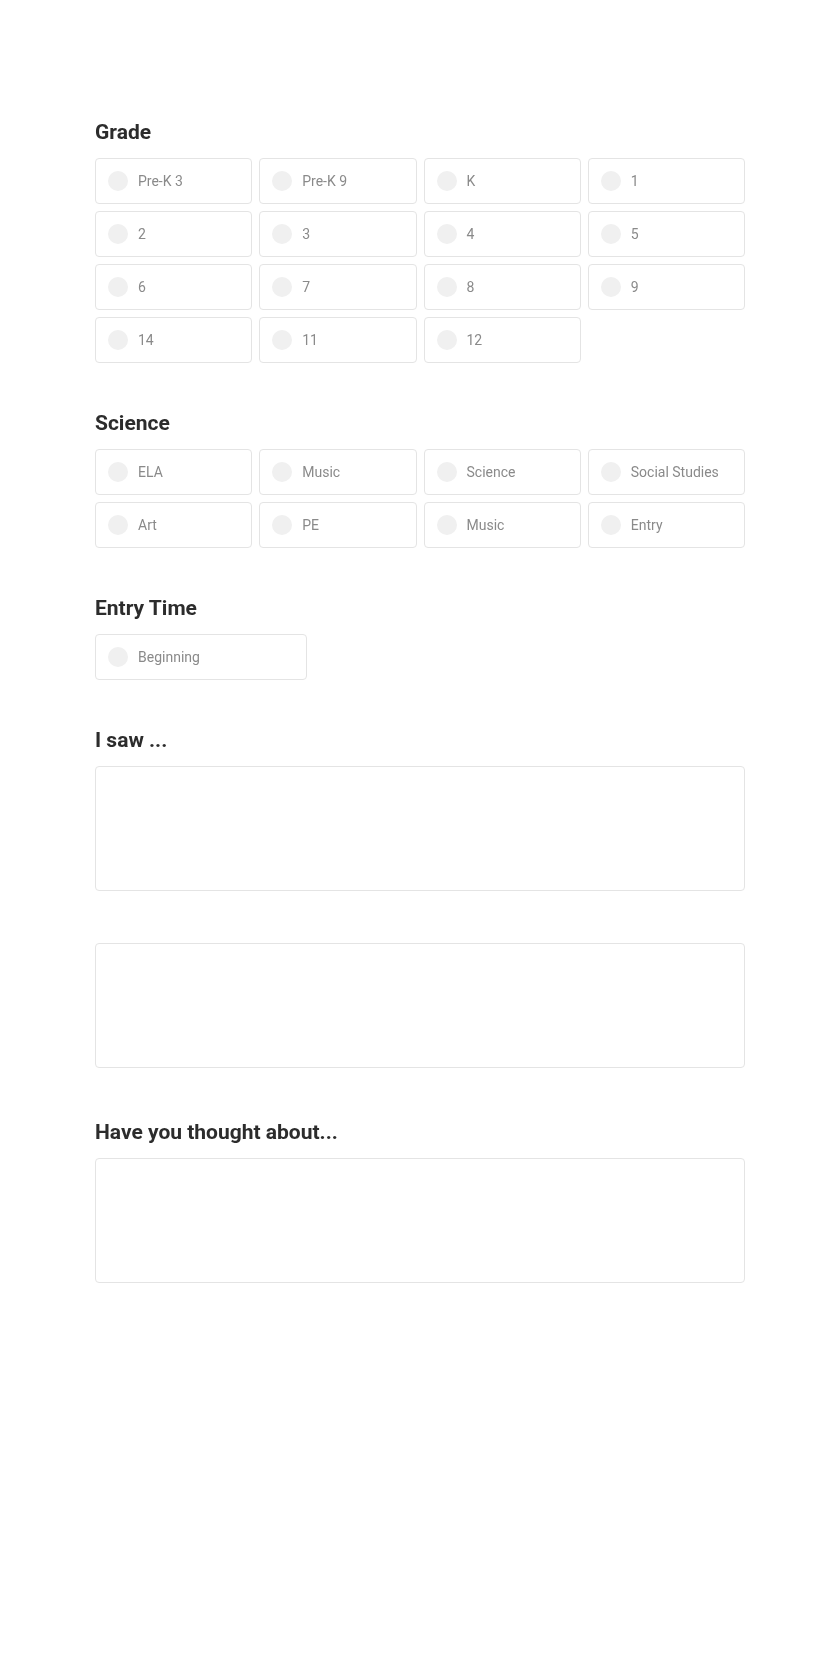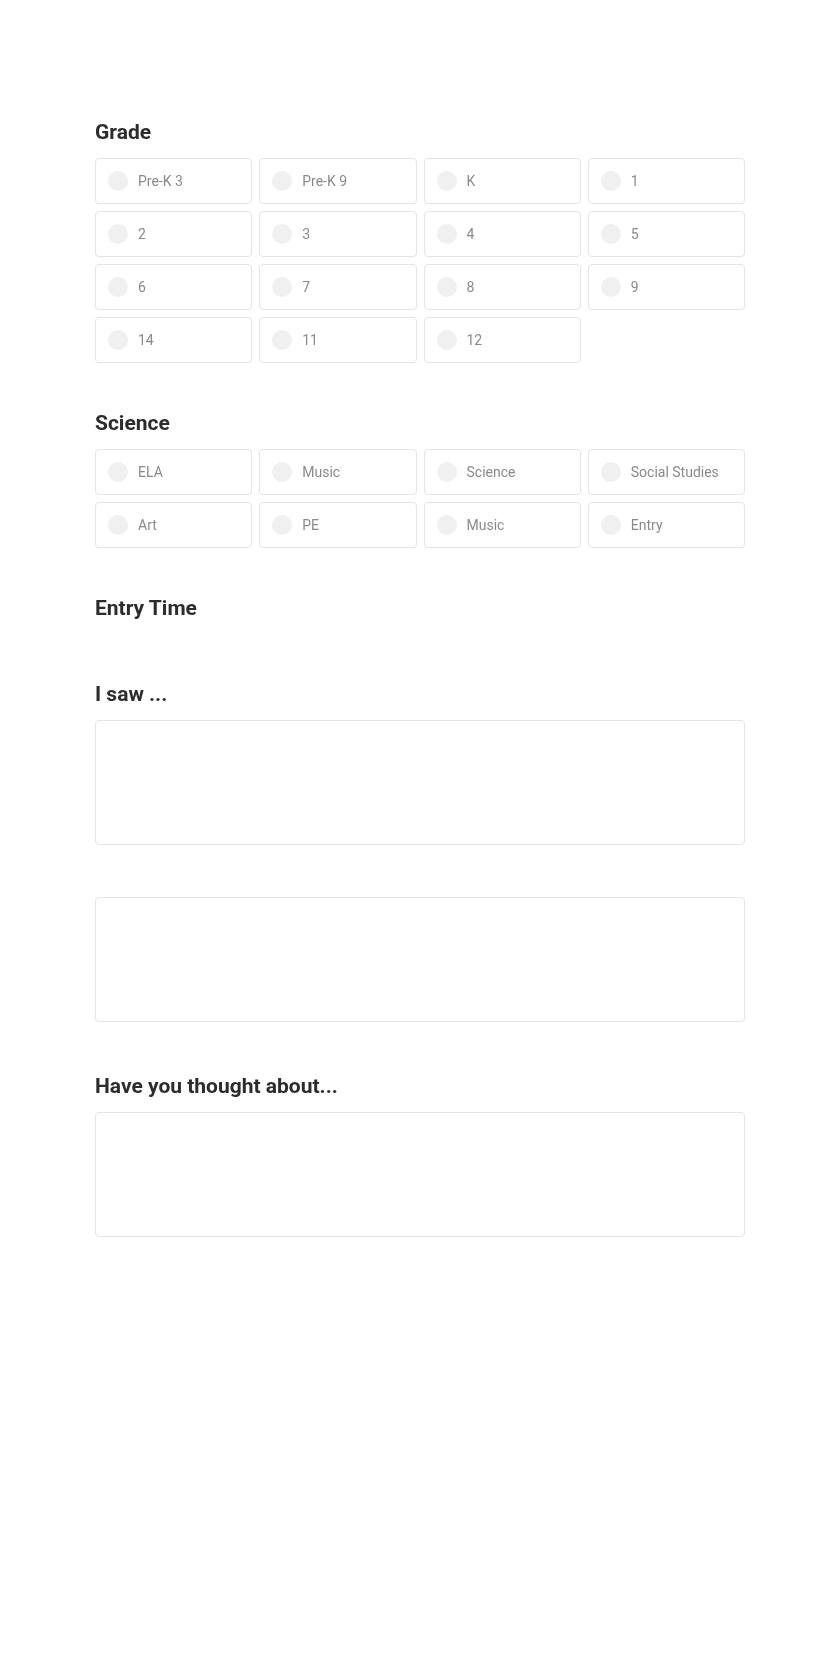--- a/index.html
+++ b/index.html
@@ -170,20 +170,24 @@
     <div class="option">
         <span class="radio"></span>
         <span class="option-label">Entry</span>
       </div>
   </div>
 </div>
 
 <div class="section">
   <div class="section-title">Entry Time</div>
   <div class="grid-3">
+    <div class="option">
+        <span class="radio"></span>
+        <span class="option-label">Beginning</span>
+      </div>
   </div>
 </div>
 
 <div class="section">
   <div class="section-title">I saw ...</div>
   <textarea class="textarea" style=""></textarea>
 </div>
 
 <div class="section">
   <textarea class="textarea" style=""></textarea>

